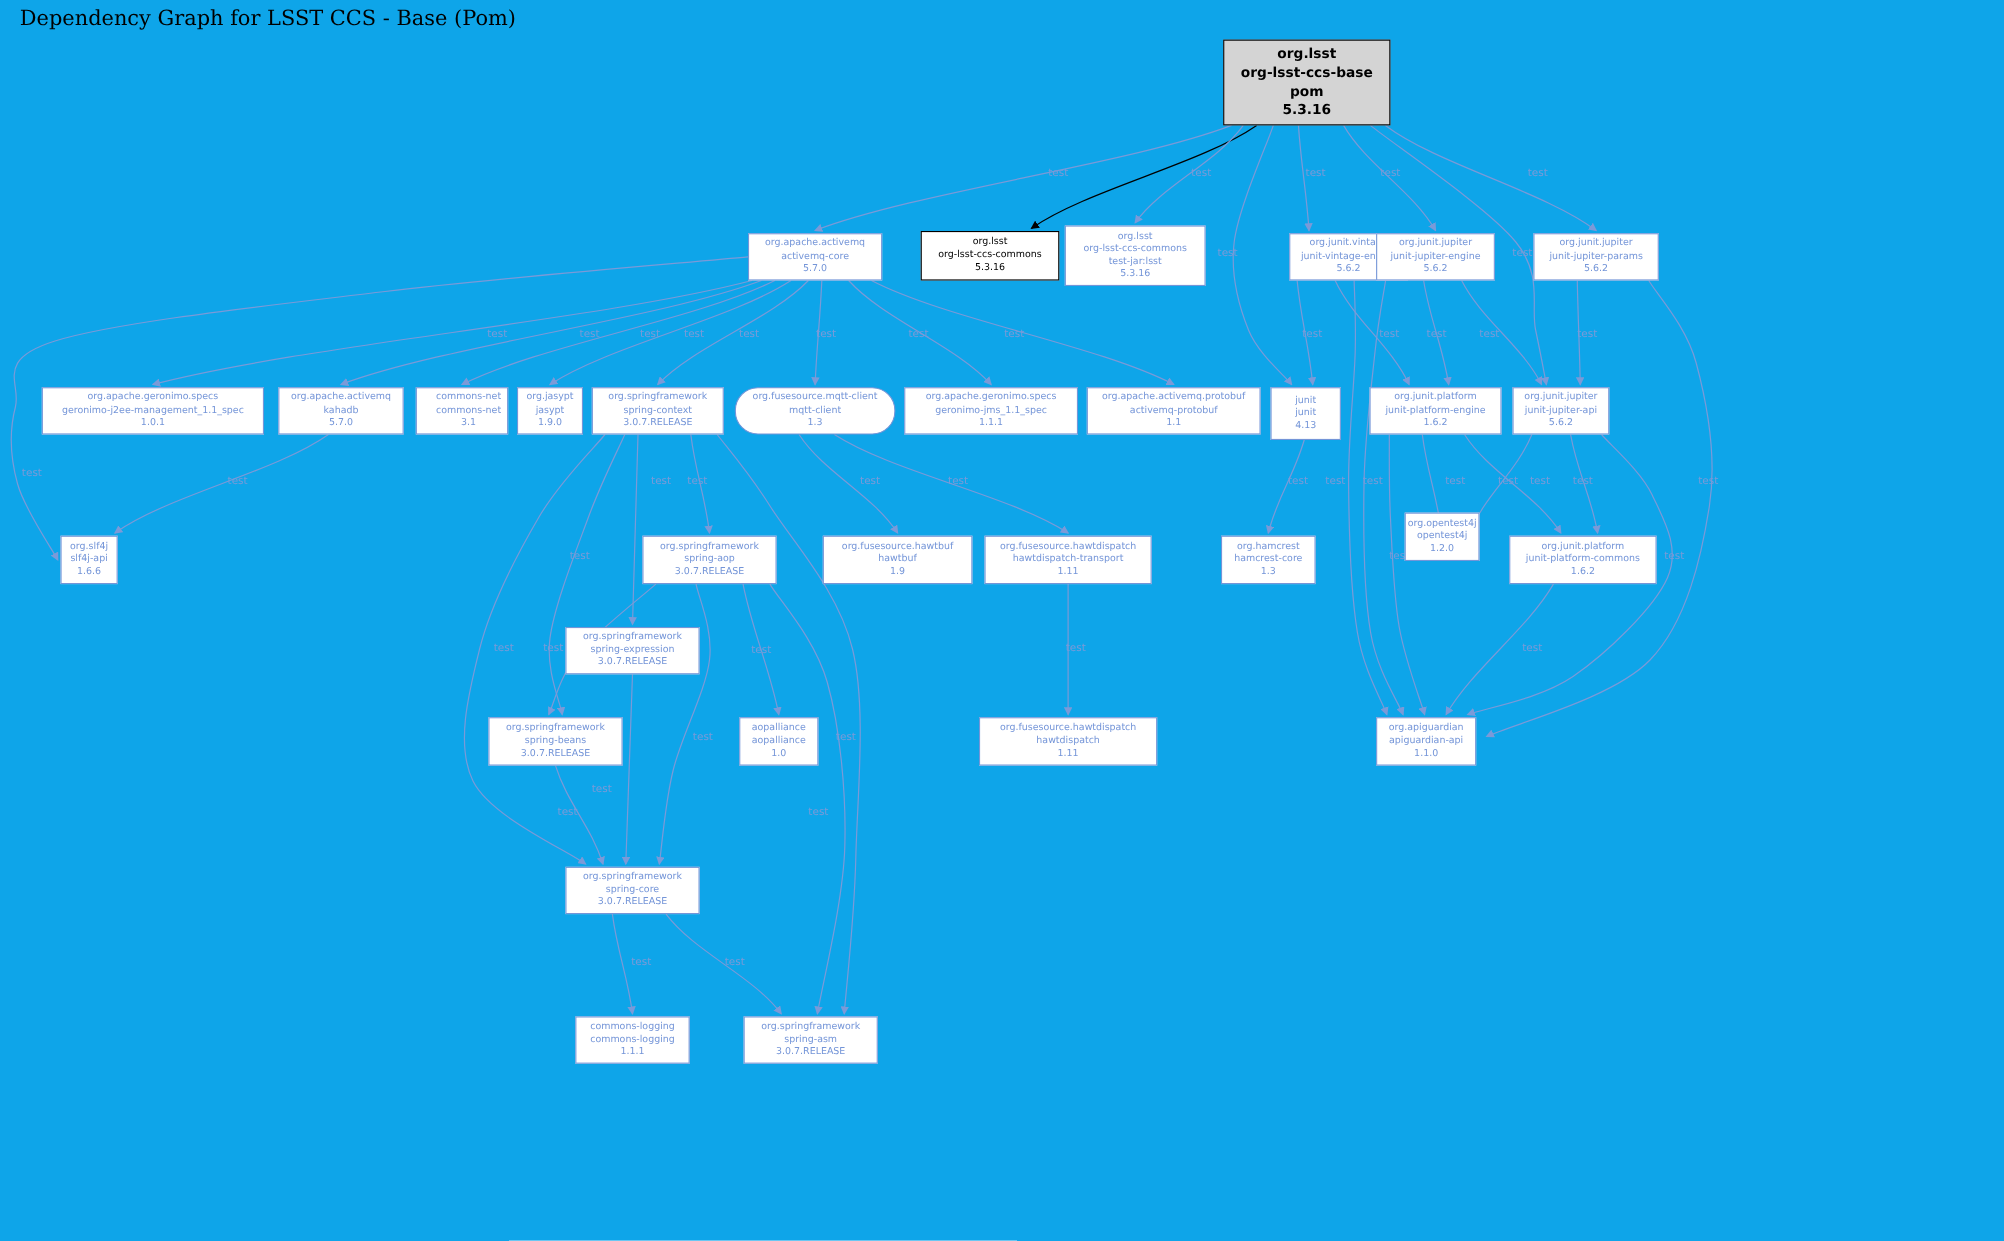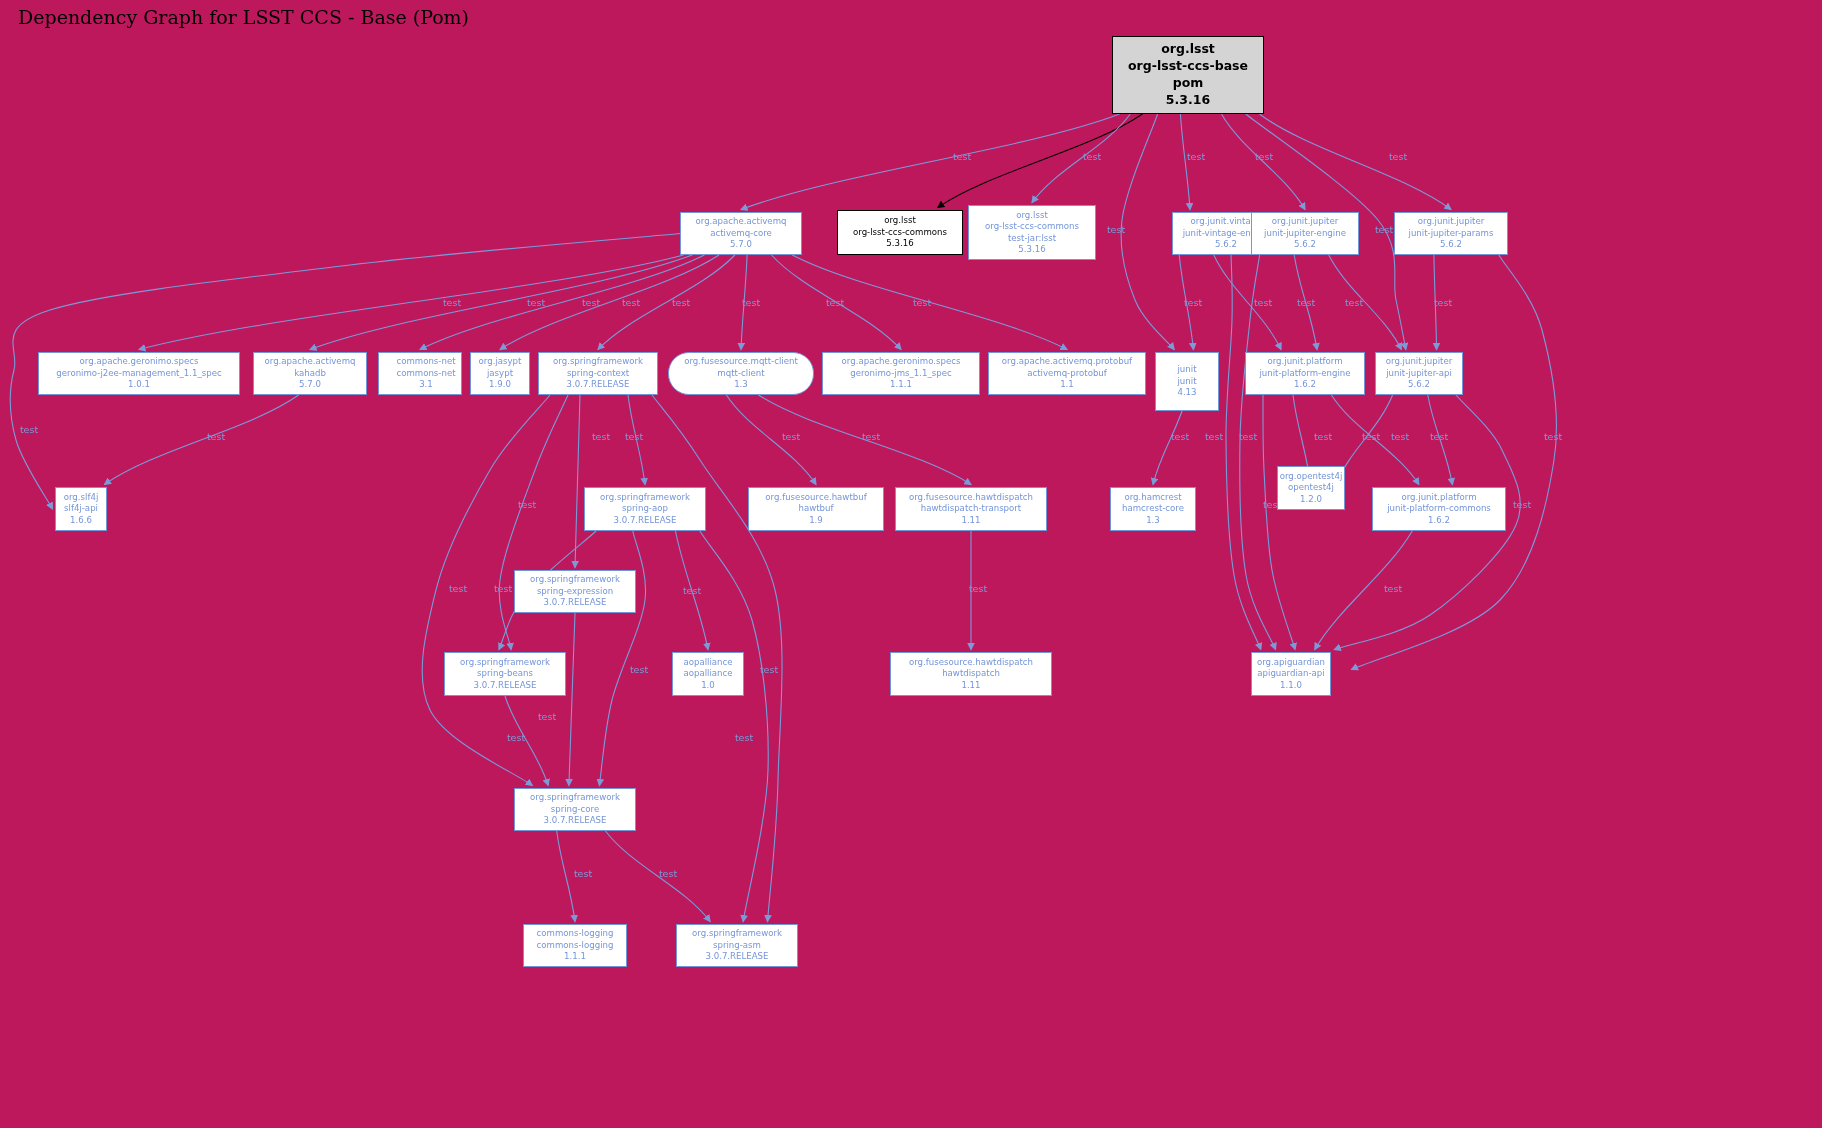--- a/index.html
+++ b/index.html
@@ -1,18 +1,18 @@
 <!DOCTYPE html>
 <html style="--dep: #7495d8; --edge: #7b9ad8; --root-fill: #d4d4d4; --ink: #000000;"><head>
 <meta charset="utf-8">
 <style>
   * { margin:0; padding:0; box-sizing:border-box; }
   html,body { background:#ffffff; }
   body { width:1822px; height:1128px; position:relative; font-family:"DejaVu Sans","Liberation Sans",sans-serif; }
-  #graph { position:relative; width:1822px; height:1128px; overflow:hidden; background:#be185d; }
+  #graph { position:relative; width:1822px; height:1128px; overflow:hidden; background:#0ea5e9; }
   #edge-layer { position:absolute; left:0; top:0; width:1822px; height:1128px; }
   #graph-title { position:absolute; left:18px; top:6px; font-family:"DejaVu Serif","Liberation Serif",serif; font-size:19px; color:#000; white-space:nowrap; }
   .node { position:absolute; display:flex; flex-direction:column; align-items:center; justify-content:center;
           text-align:center; background:#ffffff; white-space:nowrap; font-size:8.6px; line-height:1.32; }
   .node span { display:block; }
   .node.dep   { border:1px solid var(--dep); color:var(--dep); }
   .node.plain { border:1.5px solid var(--ink); color:var(--ink); }
   .node.root  { border:1px solid var(--ink); background:var(--root-fill); color:var(--ink);
                 font-weight:700; font-size:12.5px; line-height:1.35; }
   .edge-label { font-family:"DejaVu Sans","Liberation Sans",sans-serif; font-size:9.5px; }
@@ -202,21 +202,21 @@
       <div class="node dep" style="left: 822px; top: 352px; width: 158px; height: 43px;">
         <span>org.apache.geronimo.specs</span>
         <span>geronimo-jms_1.1_spec</span>
         <span>1.1.1</span>
       </div>
       <div class="node dep" style="left: 988px; top: 352px; width: 158px; height: 43px;">
         <span>org.apache.activemq.protobuf</span>
         <span>activemq-protobuf</span>
         <span>1.1</span>
       </div>
-      <div class="node dep" style="left: 1155px; top: 352px; width: 64px; height: 59px; text-align: center;">
+      <div class="node dep" style="left: 1155px; top: 352px; width: 64px; height: 48px; text-align: center;">
         <span>junit</span>
         <span>junit</span>
         <span>4.13</span>
       </div>
       <div class="node dep" style="left: 1245px; top: 352px; width: 120px; height: 43px;">
         <span>org.junit.platform</span>
         <span>junit-platform-engine</span>
         <span>1.6.2</span>
       </div>
       <div class="node dep" style="left: 1375px; top: 352px; width: 88px; height: 43px;">
@@ -272,21 +272,21 @@
       <div class="node dep" style="left: 672px; top: 652px; width: 72px; height: 44px;">
         <span>aopalliance</span>
         <span>aopalliance</span>
         <span>1.0</span>
       </div>
       <div class="node dep" style="left: 890px; top: 652px; width: 162px; height: 44px;">
         <span>org.fusesource.hawtdispatch</span>
         <span>hawtdispatch</span>
         <span>1.11</span>
       </div>
-      <div class="node dep" style="left: 1251px; top: 652px; width: 80px; height: 44px;">
+      <div class="node dep" style="left: 1251px; top: 652px; width: 91px; height: 44px;">
         <span>org.apiguardian</span>
         <span>apiguardian-api</span>
         <span>1.1.0</span>
       </div>
       <div class="node dep" style="left: 514px; top: 788px; width: 122px; height: 43px;">
         <span>org.springframework</span>
         <span>spring-core</span>
         <span>3.0.7.RELEASE</span>
       </div>
       <div class="node dep" style="left: 523px; top: 924px; width: 104px; height: 43px;">

